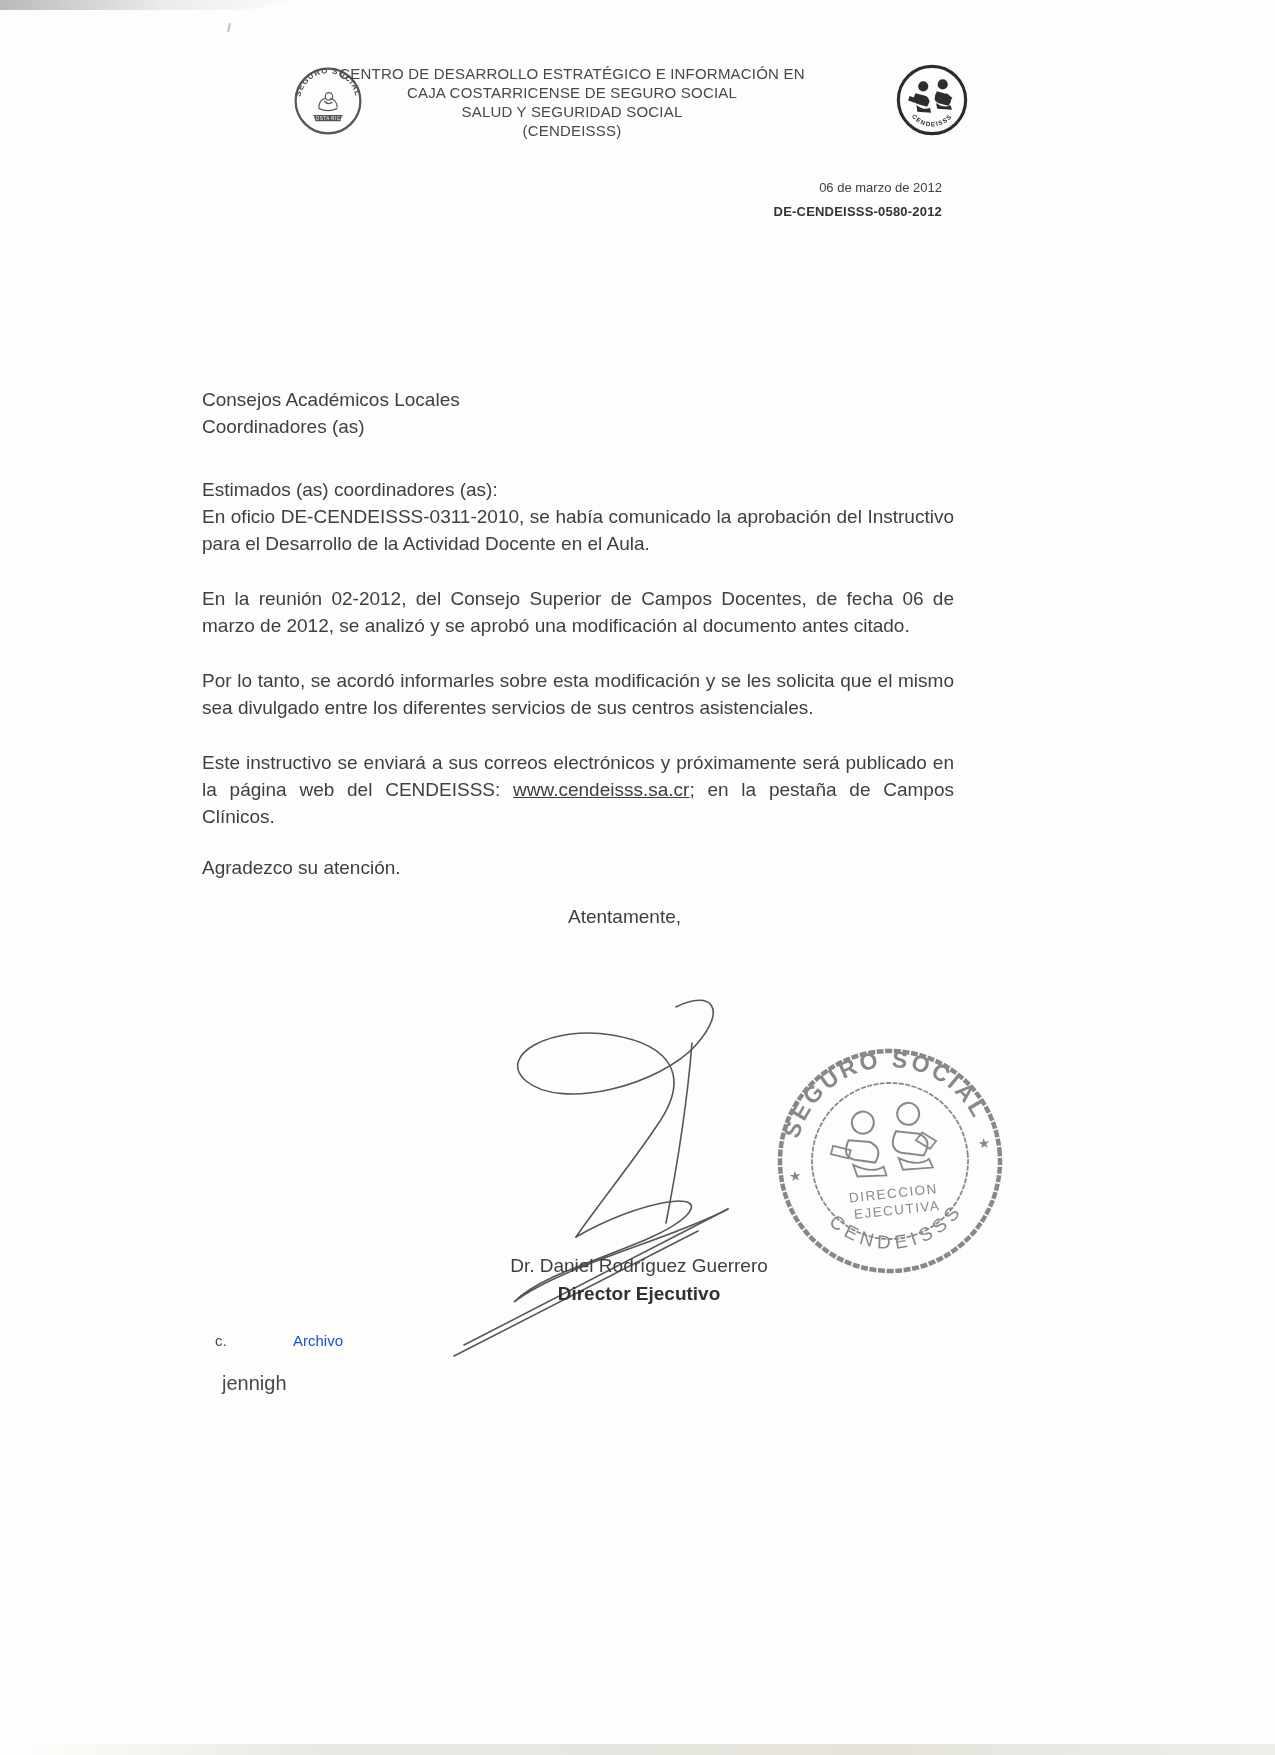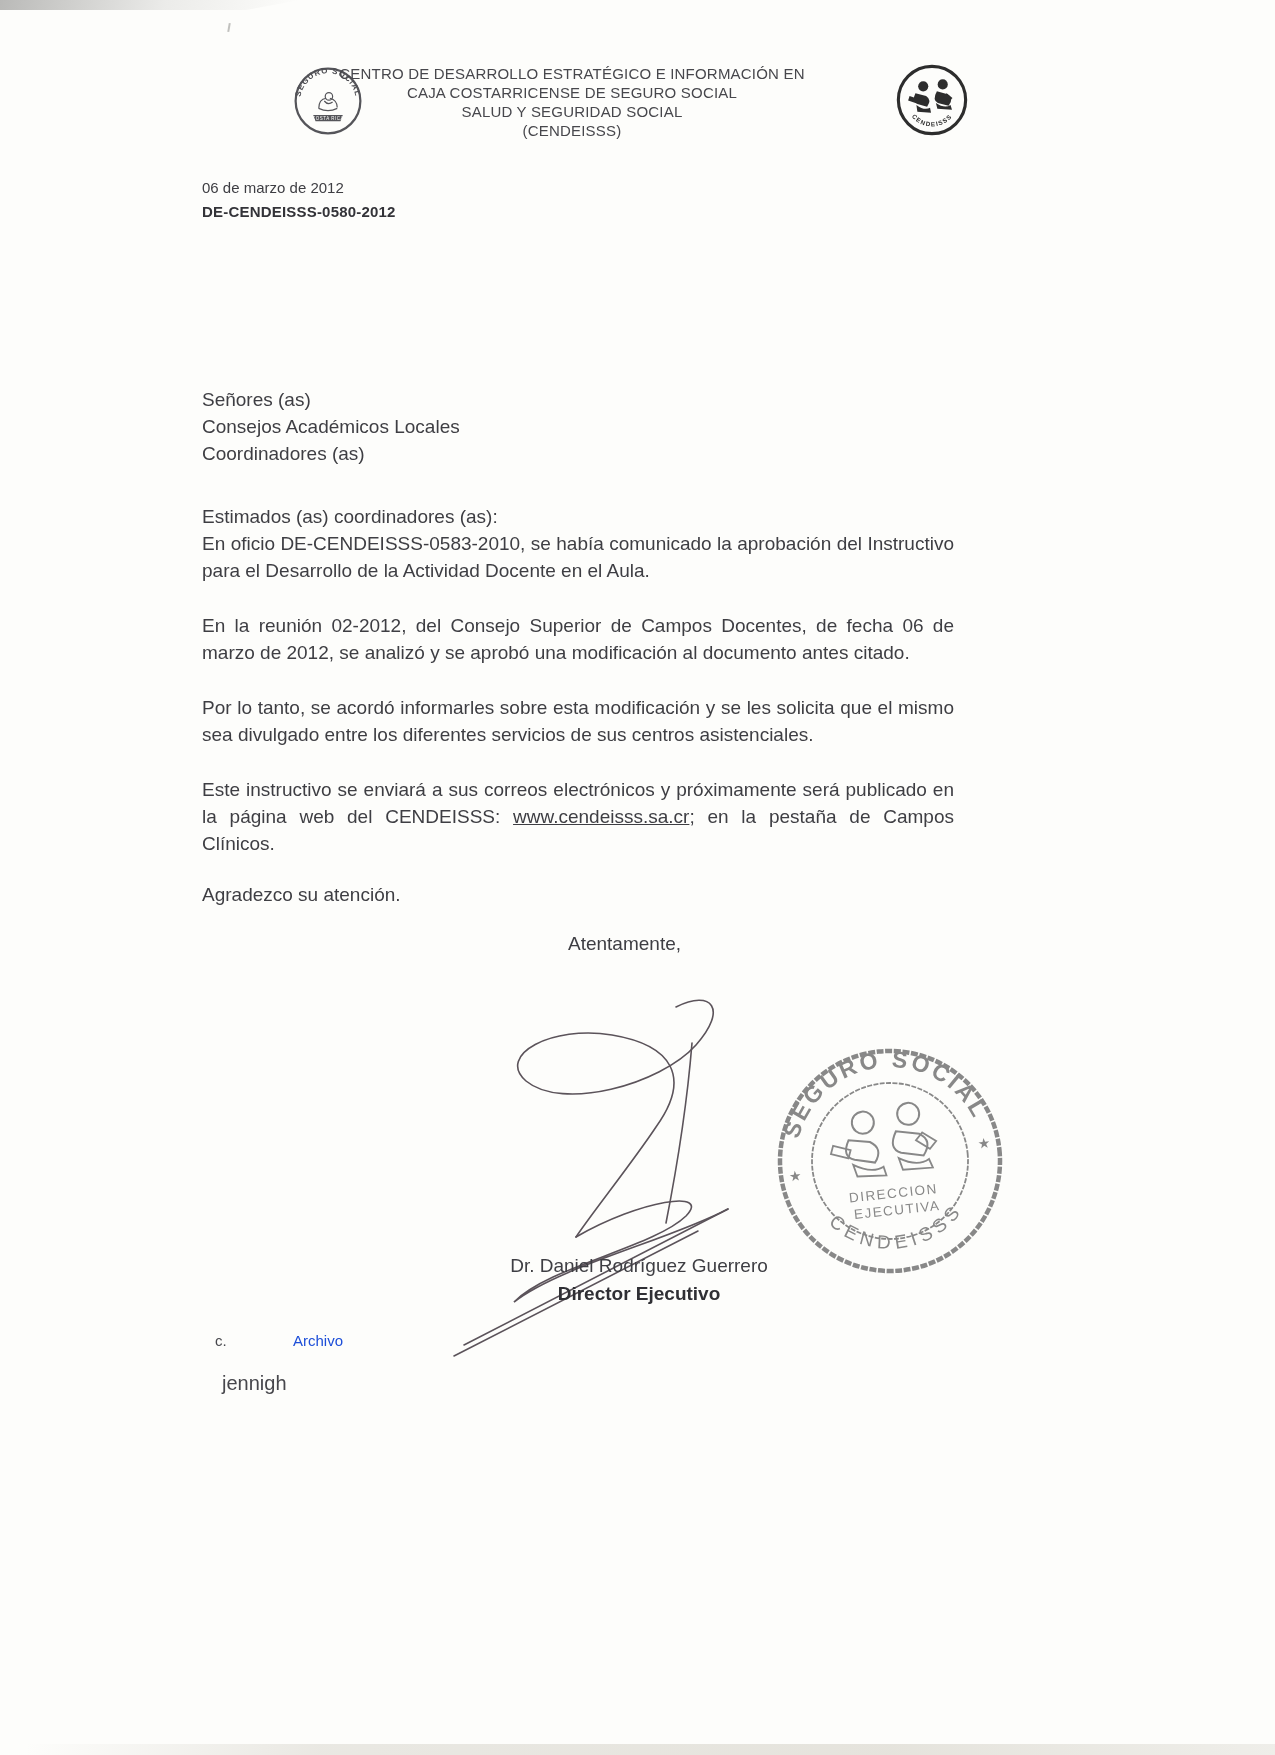--- a/index.html
+++ b/index.html
@@ -25,22 +25,22 @@
     background:linear-gradient(to right, rgba(190,186,172,0) 2%, rgba(188,184,170,.30) 25%, rgba(196,192,178,.42) 70%, rgba(188,184,170,.22) 100%);
   }
   
   #org-header{
     position:absolute;left:202px;top:64px;width:740px;
     text-align:center;font-size:15px;line-height:19px;color:#47474c;letter-spacing:.2px;
   }
   #seal-left{position:absolute;left:291px;top:64px;width:74px;height:74px;}
   #seal-right{position:absolute;left:893px;top:61px;width:78px;height:78px;}
   #date-block{
-    position:absolute;left:202px;top:176px;width:740px;text-align:left;
-    font-size:15px;line-height:24px;color:#3e3e43;
+    position:absolute;left:202px;top:176px;width:740px;text-align:right;
+    font-size:13px;line-height:24px;color:#3e3e43;
   }
   #ref-line{font-weight:bold;color:#333338;letter-spacing:.2px;}
   
   #letter-body{
     position:absolute;left:202px;top:386px;width:752px;
     font-size:19px;line-height:27px;color:#3e3e43;
   }
   .para{margin:0 0 28px 0;text-align:justify;}
   .para:last-child{margin-bottom:0;}
   #recipient-block{margin-bottom:36px;}
@@ -108,29 +108,28 @@
   </text>
 </svg>
 
 <div id="date-block">
   <div>06 de marzo de 2012</div>
   <div id="ref-line">DE-CENDEISSS-0580-2012</div>
 </div>
 
 <div id="letter-body">
   <div id="recipient-block">
-    <div>Señores (as)</div>
     <div>Consejos Académicos Locales</div>
     <div>Coordinadores (as)</div>
   </div>
 
 
   <div id="salutation-line">Estimados (as) coordinadores (as):</div>
 
-  <p class="para">En oficio DE-CENDEISSS-0583-2010, se había comunicado la aprobación del Instructivo para el Desarrollo de la Actividad Docente en el Aula.</p>
+  <p class="para">En oficio DE-CENDEISSS-0311-2010, se había comunicado la aprobación del Instructivo para el Desarrollo de la Actividad Docente en el Aula.</p>
   <p class="para">En la reunión 02-2012, del Consejo Superior de Campos Docentes, de fecha 06 de marzo de 2012, se analizó y se aprobó una modificación al documento antes citado.</p>
   <p class="para">Por lo tanto, se acordó informarles sobre esta modificación y se les solicita que el mismo sea divulgado entre los diferentes servicios de sus centros asistenciales.</p>
   <p class="para"><span>Este instructivo se enviará a sus correos electrónicos y próximamente será publicado en la página web del CENDEISSS:  </span><span class="url">www.cendeisss.sa.cr</span><span>; en la pestaña de Campos Clínicos.</span></p>
 
   <p class="para" id="thanks-line">Agradezco su atención.</p>
   <p class="para" id="closing-line">Atentamente,</p>
 </div>
 
 <svg id="signature-svg" width="340" height="380" viewBox="0 0 340 380">
   <g fill="none" stroke="#4a4149" stroke-width="1.6" stroke-linecap="round" opacity=".9">

